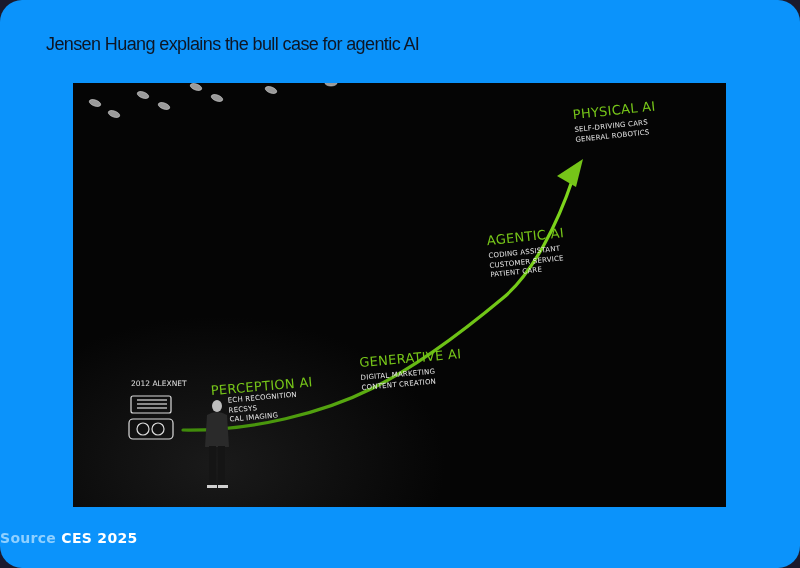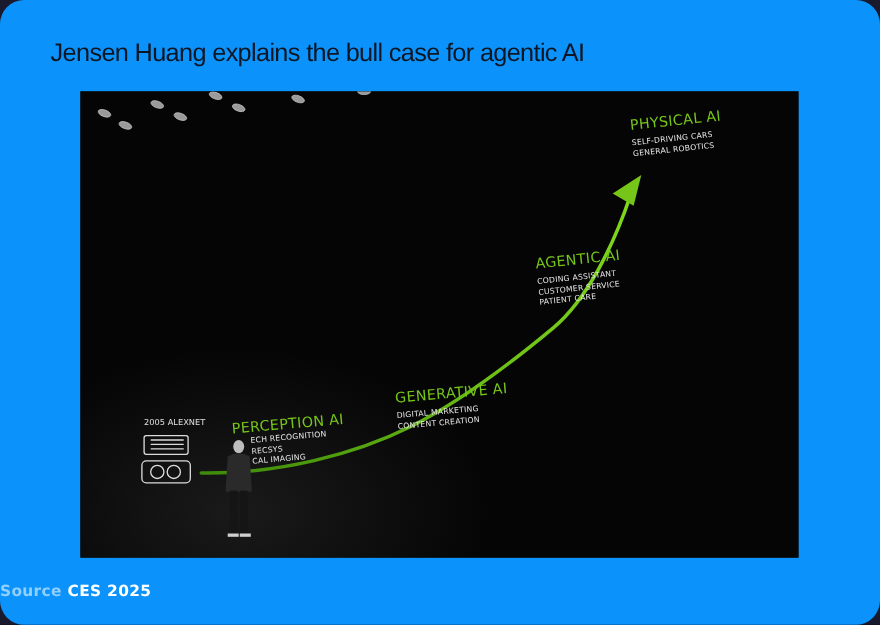--- a/index.html
+++ b/index.html
@@ -11,21 +11,21 @@
     .card {
       position: absolute; left: 0; top: 0;
       width: 800px; height: 568px;
       background: #0b93fb;
       border-radius: 22px;
       overflow: hidden;
     }
     .headline {
       position: absolute; left: 46px; top: 34px;
       font-family: "Liberation Sans", sans-serif;
-      font-size: 23px; letter-spacing: -0.6px;
+      font-size: 18px; letter-spacing: -0.6px;
       color: #0e1624; font-weight: 400;
       white-space: nowrap;
     }
     .photo {
       position: absolute; left: 73px; top: 83px;
       width: 653px; height: 424px;
       background: #050505;
       overflow: hidden;
     }
     .photo svg { position: absolute; left: 0; top: 0; }
@@ -94,21 +94,21 @@
       <g>
         <ellipse cx="144" cy="323" rx="5" ry="6" fill="#bdbdbd"></ellipse>
         <path d="M134 332 Q144 326 154 332 L156 364 L132 364 Z" fill="#2a2a2a"></path>
         <rect x="136" y="363" width="7" height="40" fill="#151515"></rect>
         <rect x="145" y="363" width="7" height="40" fill="#151515"></rect>
         <rect x="134" y="402" width="10" height="3" fill="#cfcfcf"></rect>
         <rect x="145" y="402" width="10" height="3" fill="#cfcfcf"></rect>
       </g>
     </svg>
 
-    <div class="alexnet" style="left:58px; top:296px;">2005 ALEXNET</div>
+    <div class="alexnet" style="left:58px; top:296px;">2012 ALEXNET</div>
 
     <div class="stage-text" style="left:141px; top:300px; transform: rotate(-5deg);">
       <div class="stage-title">PERCEPTION AI</div>
       <div class="stage-sub" style="padding-left:16px;">
         <div>ECH RECOGNITION</div>
         <div>RECSYS</div>
         <div>CAL IMAGING</div>
       </div>
     </div>
 

